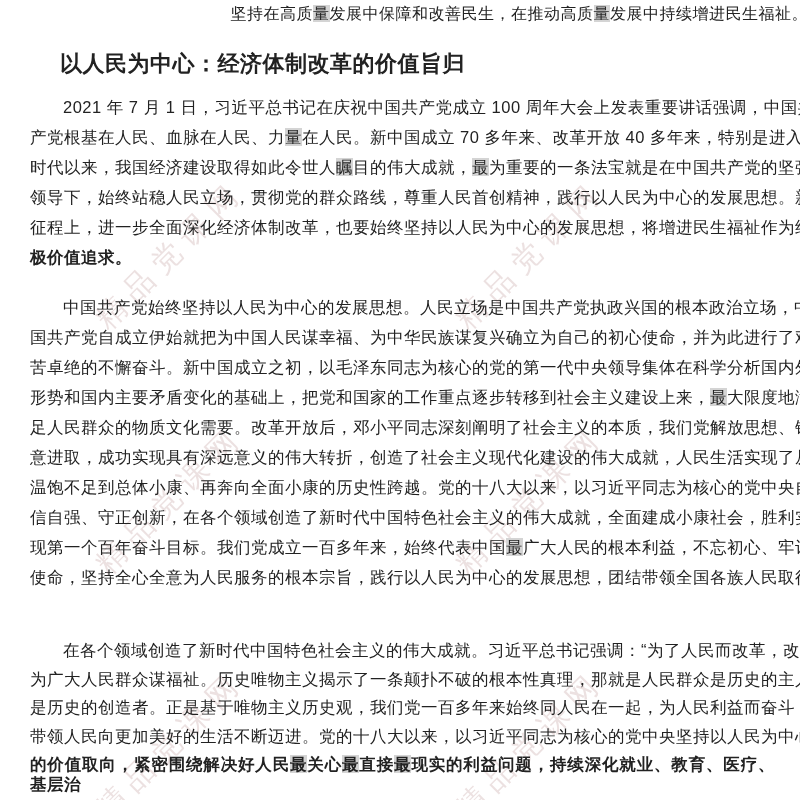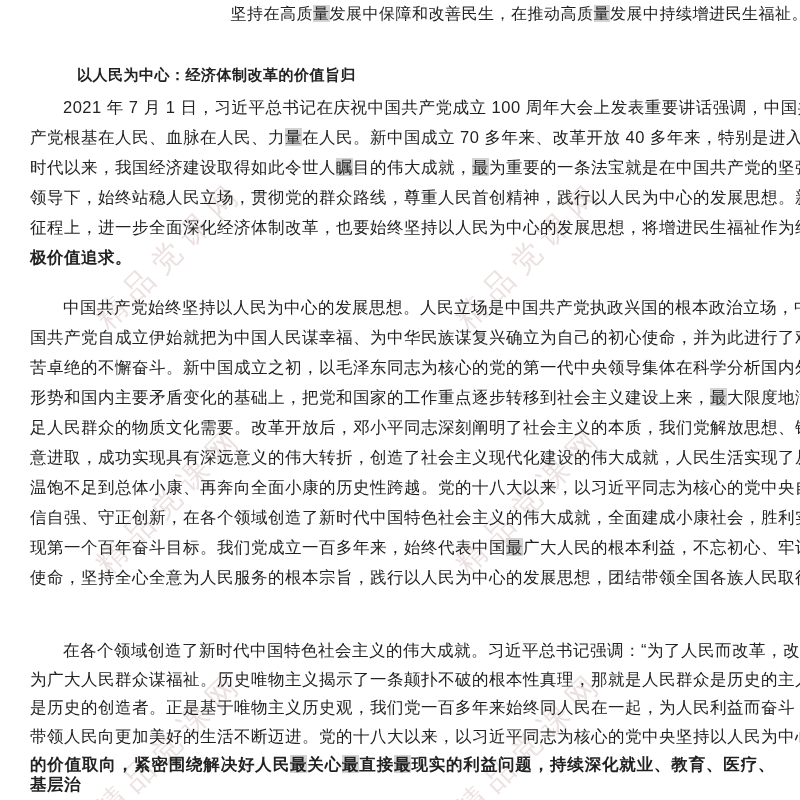--- a/index.html
+++ b/index.html
@@ -29,22 +29,22 @@
     top:4px;left:0;width:100%;
     text-align:right;
     font-size:16px;
     letter-spacing:0.5px;
     line-height:20px;
     padding-left:8px;
   }
   .title{
     position:absolute;
     top:49px;left:30px;
-    margin:17px;
-    font-size:15px;
+    margin:0;
+    font-size:22px;
     font-weight:700;
     letter-spacing:0.5px;
     text-indent:30px;
   }
   .para{
     position:absolute;
     left:30px;
     width:745px;
     font-size:16.5px;
     letter-spacing:0.5px;

